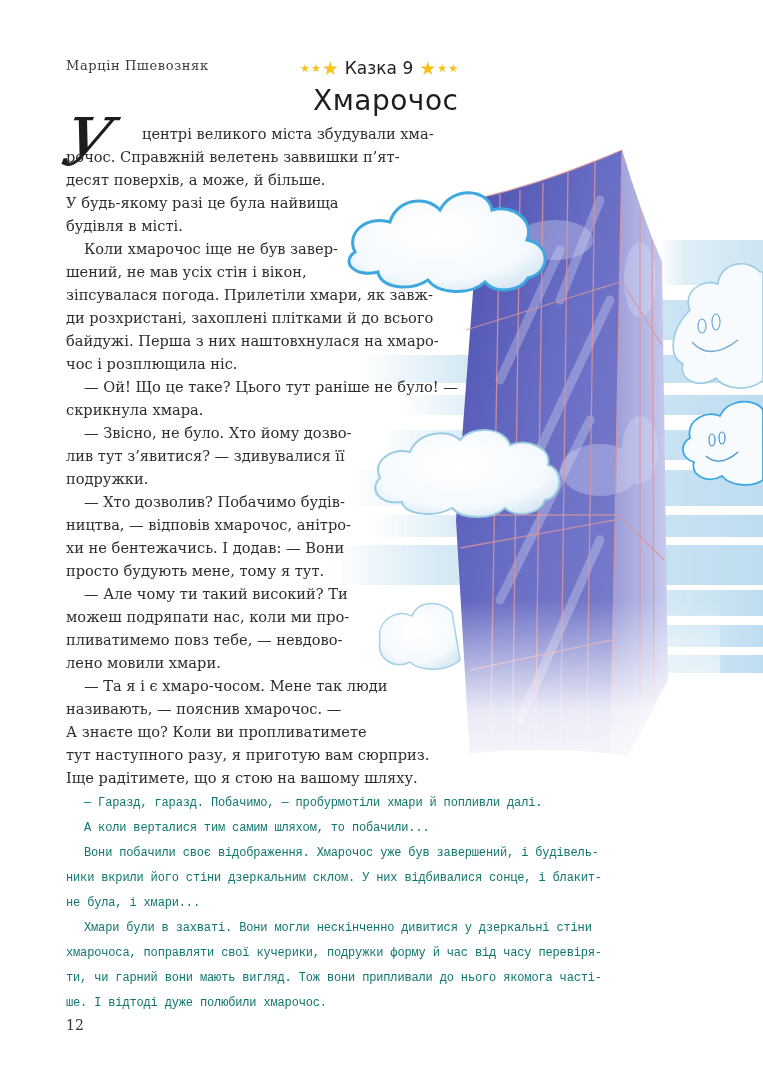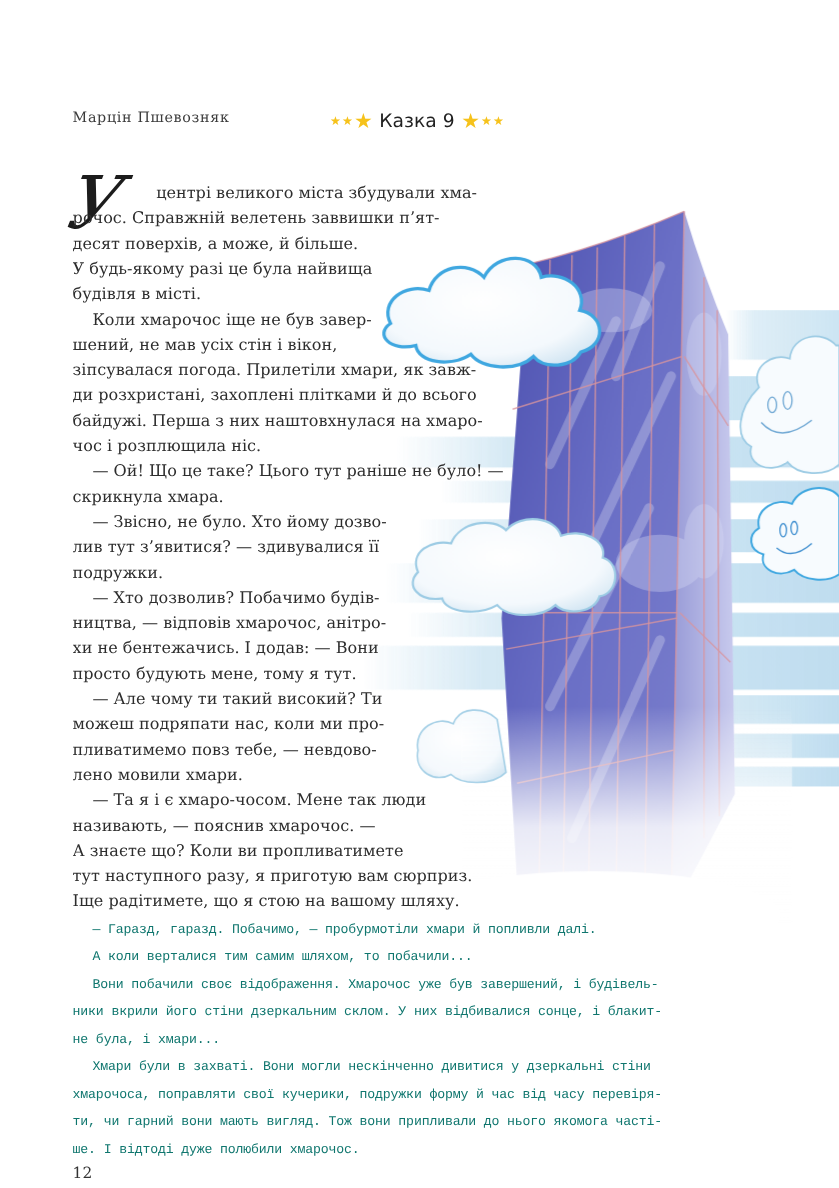--- a/index.html
+++ b/index.html
@@ -1,20 +1,20 @@
 <!DOCTYPE html>
 <html><head>
   <meta charset="utf-8">
   <style>
     html, body { margin: 0; padding: 0; }
     body {
       width: 763px; height: 1080px; background: #ffffff; position: relative; overflow: hidden;
       font-family: "DejaVu Serif", serif; color: #2b2b2b;
     }
-    .page { position: absolute; inset: 0; margin-top: 42px; }
+    .page { position: absolute; inset: 0; }
 
     
     .illustration { position: absolute; left: 0; top: 0; width: 763px; height: 1080px; pointer-events: none; }
     .illustration svg { position: absolute; left: 0; top: 0; }
 
     
     .running-head {
       position: absolute; left: 66px; top: 58px;
       font-family: "DejaVu Serif", serif; font-size: 13px; letter-spacing: 0.6px; color: #3a3a3a;
     }
@@ -182,20 +182,21 @@
         <span class="l">★</span>
     </span>
     <span>Казка 9</span>
     <span class="stars">
       <span class="l">★</span>
         <span class="s">★</span>
         <span class="s">★</span>
     </span>
   </div>
 
+  <h1 class="story-title">Хмарочос</h1>
 
   <div class="drop-cap">У</div>
 
   <div class="text-block" id="text-block">
       <div class="line" style="top: 123px; left: 76px;">центрі великого міста збудували хма-</div>
       <div class="line" style="top: 146px; left: 0px;">рочос. Справжній велетень заввишки п’ят-</div>
       <div class="line" style="top: 169px; left: 0px;">десят поверхів, а може, й більше.</div>
       <div class="line" style="top: 192px; left: 0px;">У будь-якому разі це була найвища</div>
       <div class="line" style="top: 215px; left: 0px;">будівля в місті.</div>
       <div class="line" style="top: 238px; left: 18px;">Коли хмарочос іще не був завер-</div>

